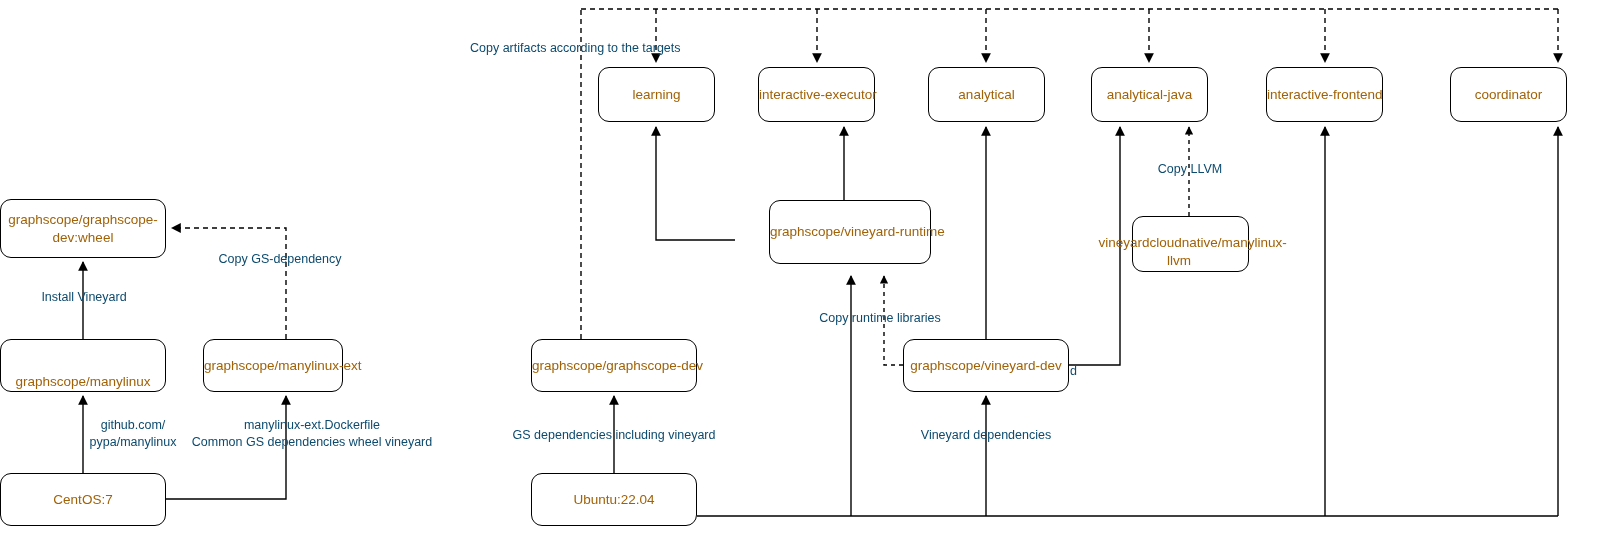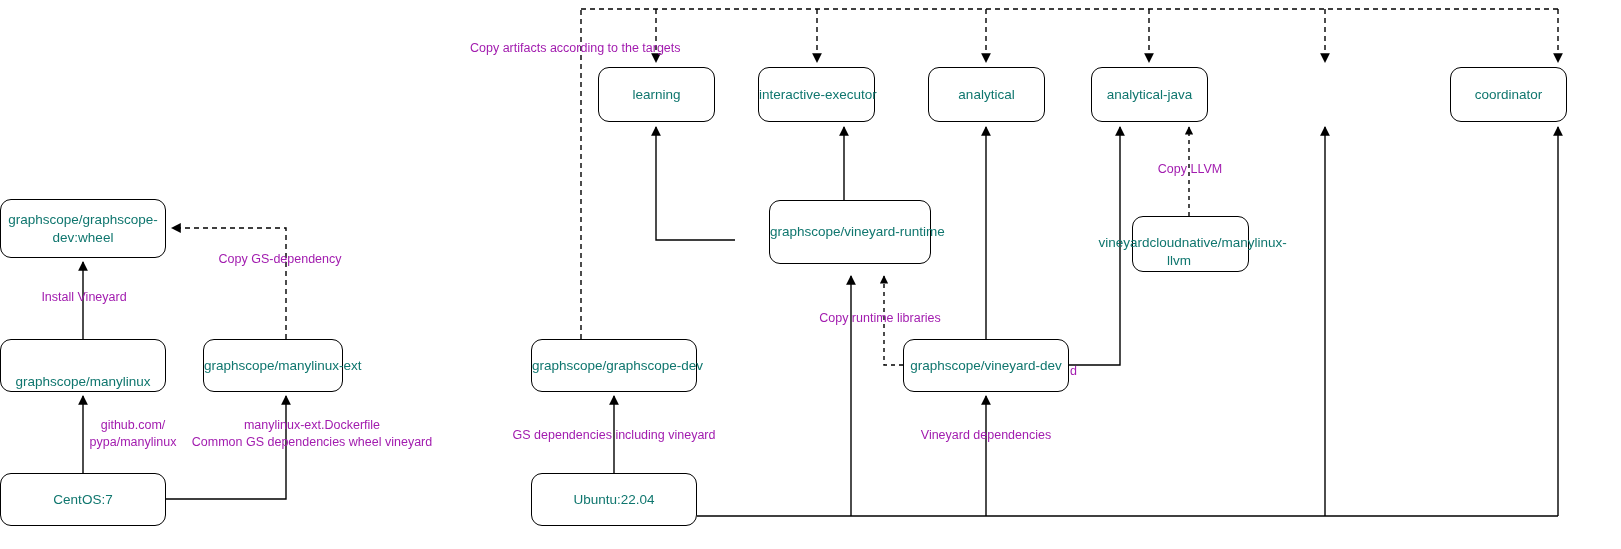--- a/index.html
+++ b/index.html
@@ -31,41 +31,41 @@
     box-sizing: border-box;
     border: 1.3px solid #000000;
     border-radius: 11px;
     background: #ffffff;
     display: flex;
     align-items: center;
     justify-content: center;
     text-align: center;
     font-size: 13.5px;
     line-height: 1.32;
-    color: #0f766e;
+    color: #a16207;
     white-space: nowrap;
   }
   .node.wrap {
     white-space: normal;
   }
   .node-label {
     display: block;
     width: 100%;
     padding: 0 2px;
   }
   .node.overflow .node-label {
     width: 140%;
     margin-left: -20%;
     margin-top: 16px;
   }
   .edge-label {
     position: absolute;
     font-size: 12.5px;
     line-height: 1.35;
-    color: #a21caf;
+    color: #0c4a6e;
     white-space: pre;
     background: transparent;
   }
   .edge-label.center {
     text-align: center;
     transform: translateX(-50%);
   }
   .edge-label.left {
     text-align: left;
   }
@@ -158,20 +158,23 @@
   </div>
 
   <div class="node" style="left:928px; top:67px; width:117px; height:55px;">
     <span class="node-label">analytical</span>
   </div>
 
   <div class="node" style="left:1091px; top:67px; width:117px; height:55px;">
     <span class="node-label">analytical-java</span>
   </div>
 
+  <div class="node" style="left:1266px; top:67px; width:117px; height:55px;">
+    <span class="node-label">interactive-frontend</span>
+  </div>
 
   <div class="node" style="left:1450px; top:67px; width:117px; height:55px;">
     <span class="node-label">coordinator</span>
   </div>
 
   <div class="node" style="left:735px; top:200px; width:162px; height:64px;margin-left:34px;">
     <span class="node-label">graphscope/vineyard-runtime</span>
   </div>
 
   <div class="node wrap overflow" style="left:1132px; top:216px; width:117px; height:56px;">

